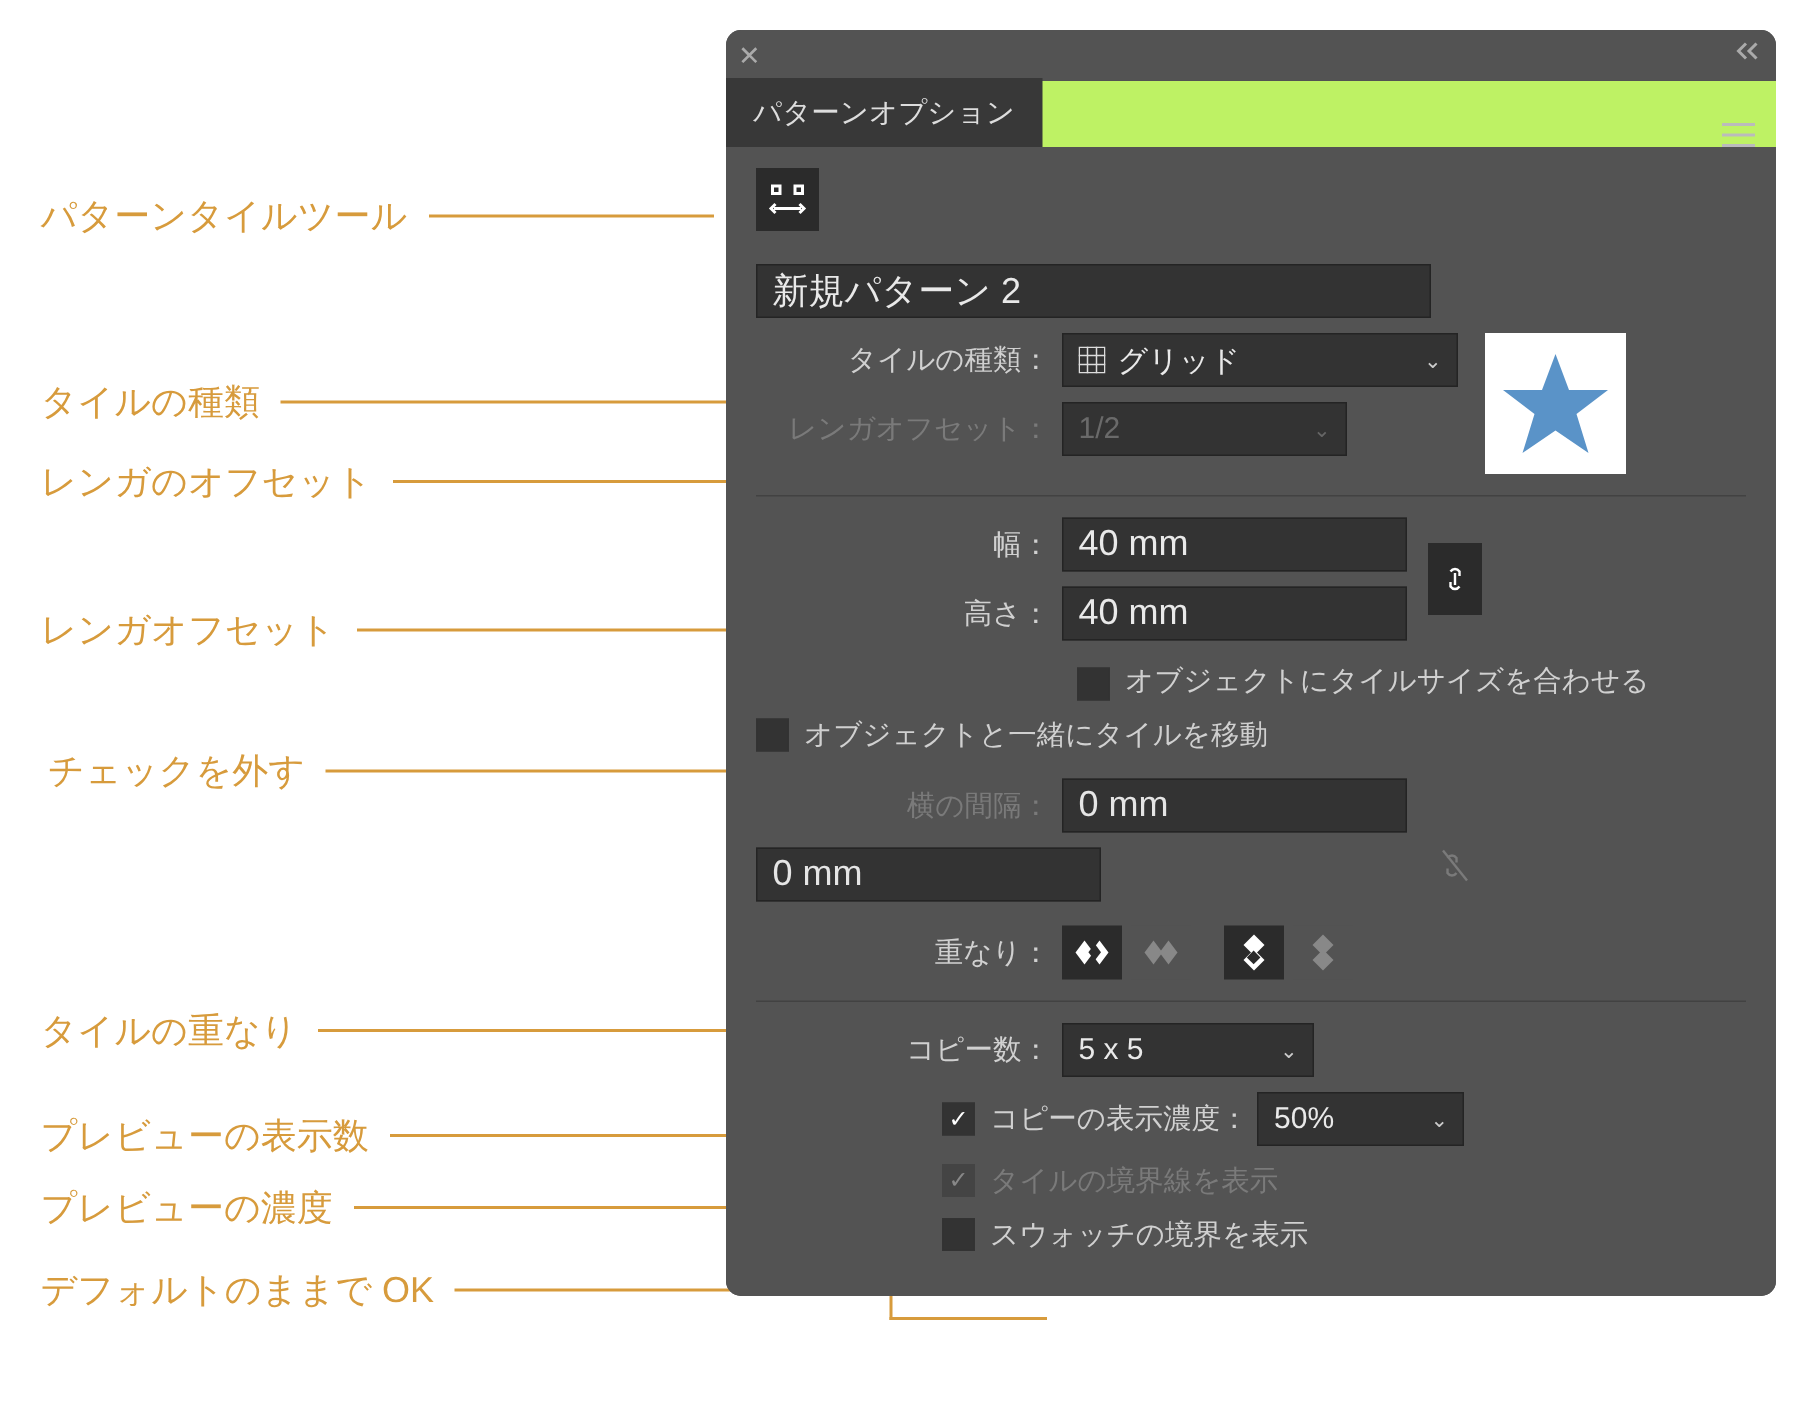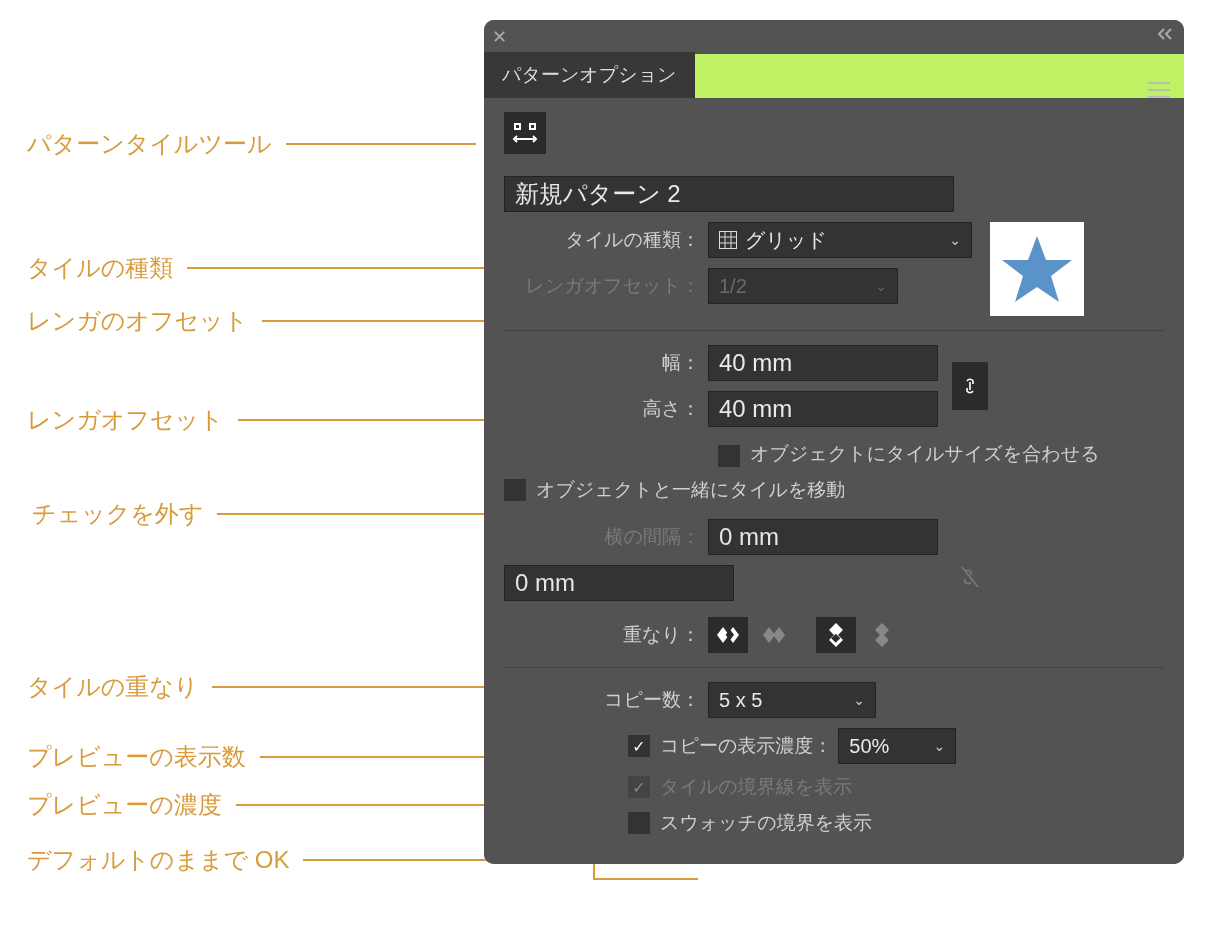--- a/index.html
+++ b/index.html
@@ -396,21 +396,21 @@
       <div class="select" style="width:168px;">
         <span>5 x 5</span>
         <span class="chev">⌄</span>
       </div>
     </div>
 
     <div class="row" style="margin-left:124px;">
       <span class="checkbox">✓</span>
       <span class="check-label">コピーの表示濃度：</span>
       <div style="width:6px;"></div>
-      <div class="select" style="width:118px;">
+      <div class="select" style="width:138px;">
         <span>50%</span>
         <span class="chev">⌄</span>
       </div>
     </div>
 
     <div class="row" style="margin-left:124px;">
       <span class="checkbox dim">✓</span>
       <span class="check-label dim">タイルの境界線を表示</span>
     </div>
     <div class="row" style="margin-left:124px; margin-bottom:0;">

